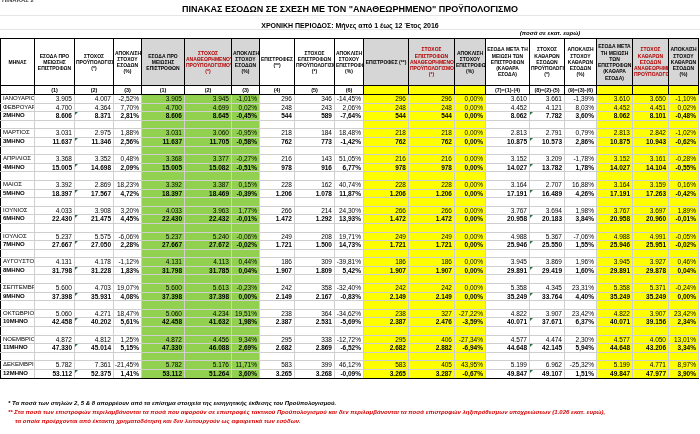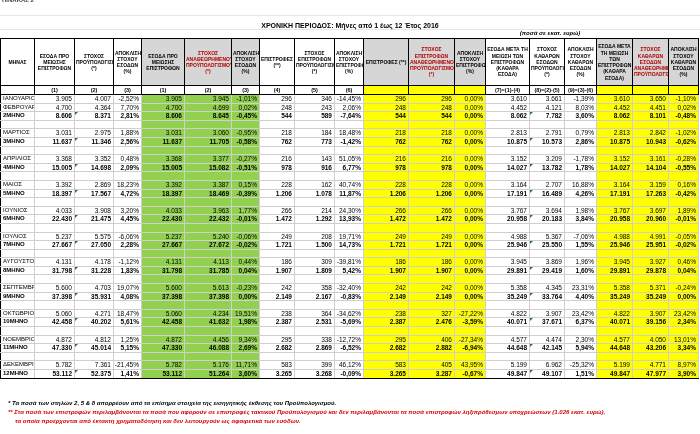--- a/index.html
+++ b/index.html
@@ -33,20 +33,21 @@
   .fn.red{color:#d40000;}
   .fn.indent{padding-left:7px;}
 </style>
 </head>
 <body>
 
 <div class="sheet">
   <div class="hline" style="top:15px"></div>
   <div class="hline" style="top:29px"></div>
   <div class="corner">ΠΙΝΑΚΑΣ 2</div>
+  <div class="title">ΠΙΝΑΚΑΣ ΕΣΟΔΩΝ ΣΕ ΣΧΕΣΗ ΜΕ ΤΟΝ "ΑΝΑΘΕΩΡΗΜΕΝΟ" ΠΡΟΫΠΟΛΟΓΙΣΜΟ</div>
   <div class="subtitle">ΧΡΟΝΙΚΗ ΠΕΡΙΟΔΟΣ: Μήνες από 1 έως 12 Έτος 2016</div>
   <div class="units">(ποσά σε εκατ. ευρώ)</div>
 
   <table class="grid">
     <colgroup id="cols">
         <col style="width: 34px;">
         <col style="width: 40px;">
         <col style="width: 39px;">
         <col style="width: 28px;">
         <col style="width: 43px;">

